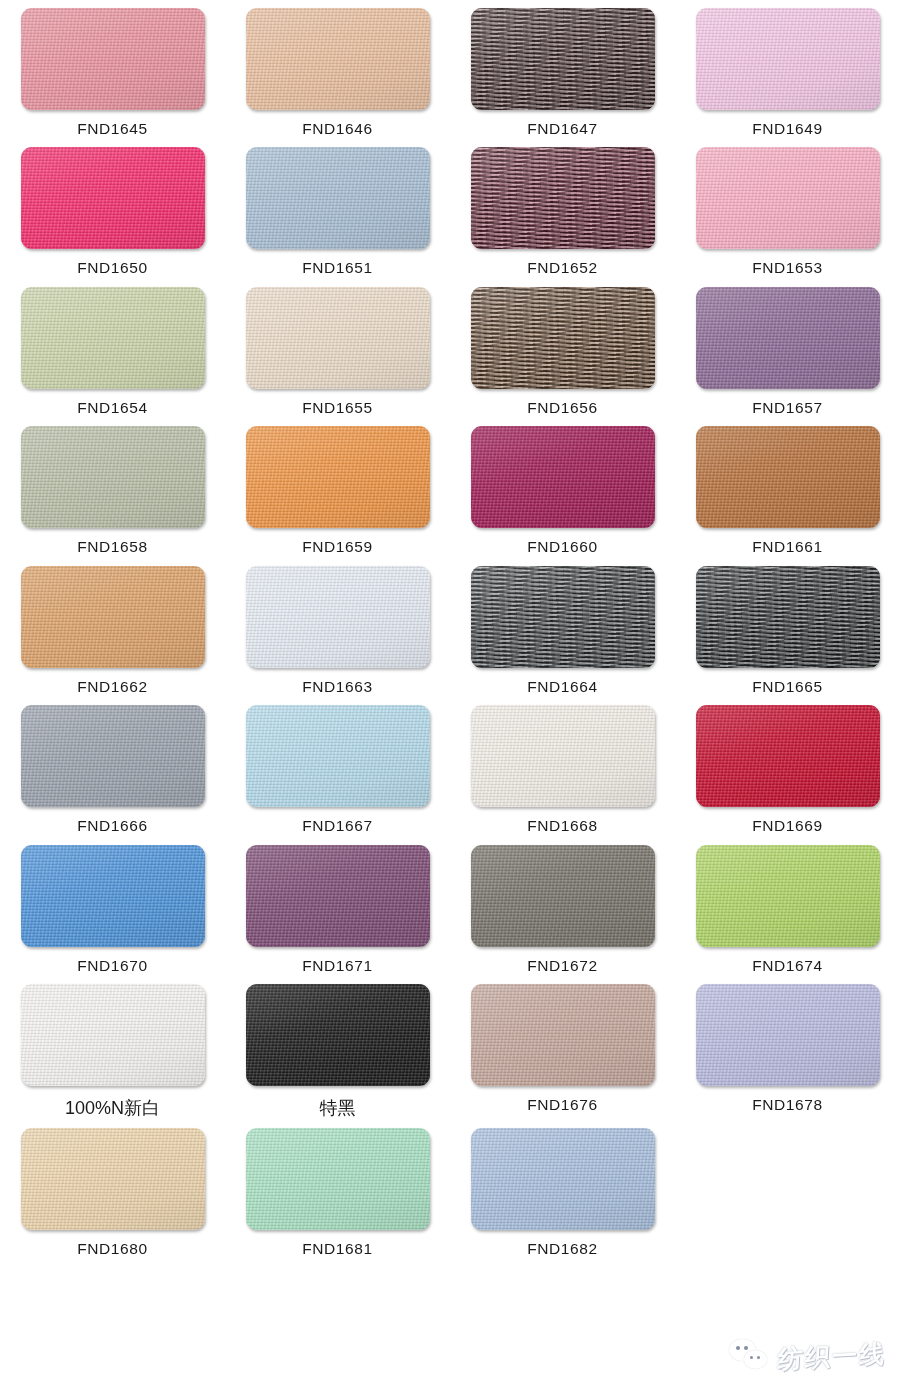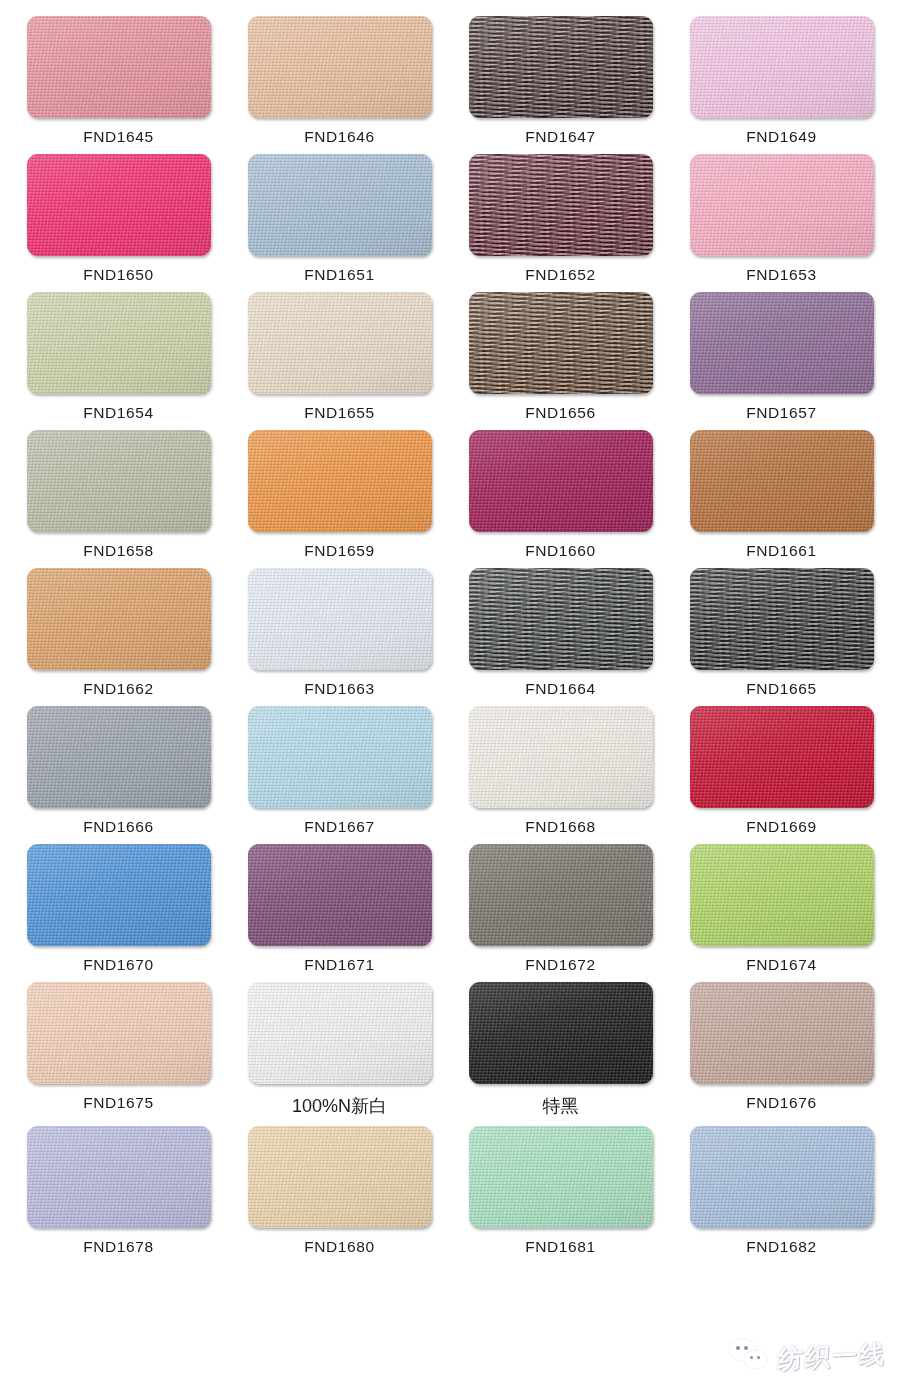--- a/index.html
+++ b/index.html
@@ -14,21 +14,21 @@
     font-family: "Liberation Sans", "DejaVu Sans", sans-serif;
     overflow: hidden;
     position: relative;
   }
 
   #swatch-sheet {
     width: 900px;
     height: 1399px;
     position: relative;
     box-sizing: border-box;
-    padding: 8px;
+    padding: 0;
     display: grid;
     grid-template-columns: repeat(4, 1fr);
     grid-template-rows: repeat(10, 1fr);
     background: #ffffff;
   }
 
   .swatch-cell {
     position: relative;
     display: flex;
     flex-direction: column;
@@ -299,24 +299,20 @@
       <div class="swatch-chip" style="background-color: rgb(124, 76, 116);"></div>
       <div class="swatch-label">FND1671</div>
     </div>
     <div class="swatch-cell">
       <div class="swatch-chip" style="background-color: rgb(119, 115, 106);"></div>
       <div class="swatch-label">FND1672</div>
     </div>
     <div class="swatch-cell">
       <div class="swatch-chip" style="background-color: rgb(174, 212, 101);"></div>
       <div class="swatch-label">FND1674</div>
-    </div>
-    <div class="swatch-cell">
-      <div class="swatch-chip" style="background-color: rgb(242, 205, 182);"></div>
-      <div class="swatch-label">FND1675</div>
     </div>
     <div class="swatch-cell">
       <div class="swatch-chip" style="background-color: rgb(244, 242, 240);"></div>
       <div class="swatch-label cjk">100%N新白</div>
     </div>
     <div class="swatch-cell">
       <div class="swatch-chip" style="background-color: rgb(27, 27, 28);"></div>
       <div class="swatch-label cjk">特黑</div>
     </div>
     <div class="swatch-cell">

